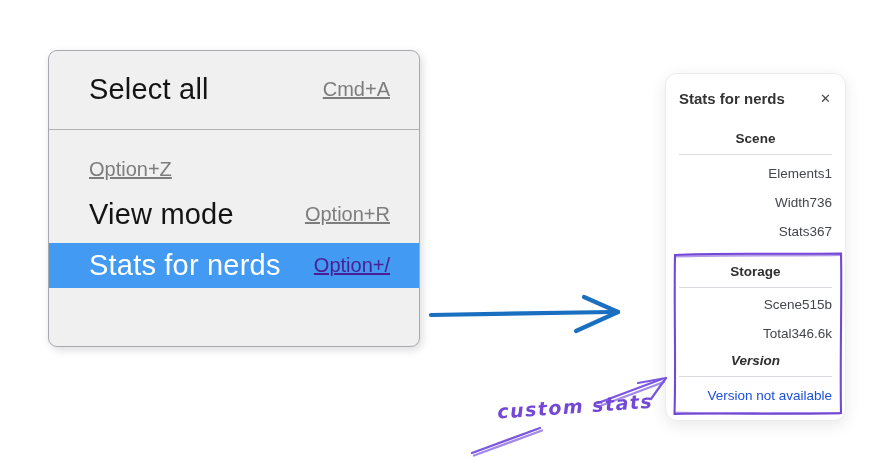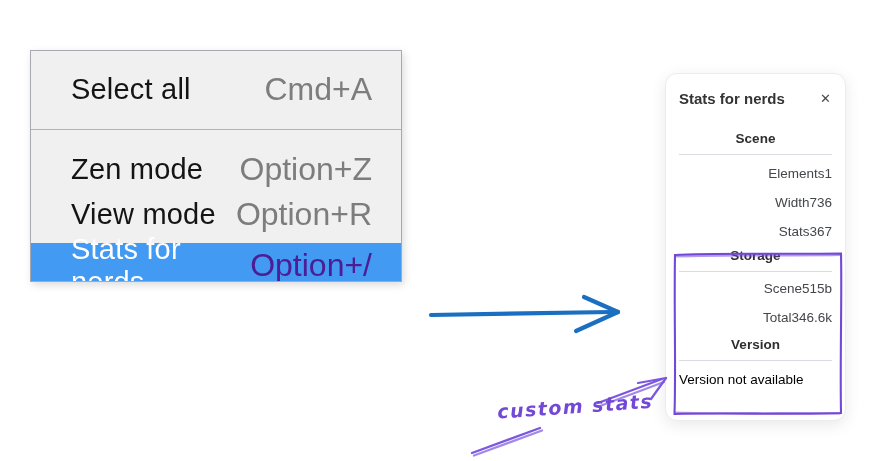--- a/index.html
+++ b/index.html
@@ -3,61 +3,61 @@
 <meta charset="utf-8">
 <style>
   * { margin:0; padding:0; box-sizing:border-box; }
   body { background:#ffffff; font-family:"Liberation Sans", sans-serif; }
   .canvas {
     position:relative; width:873px; height:461px; background:#ffffff; overflow:hidden;
   }
 
   
   .context-menu {
-    position:absolute; left:30px; top:50px; width:372px; height:232px;
-    background:#f0f0f1; border:1px solid #a6aaaf; border-radius:0;
+    position:absolute; left:48px; top:50px; width:372px; height:297px;
+    background:#f0f0f1; border:1px solid #a6aaaf; border-radius:9px;
     box-shadow:2px 3px 8px rgba(0,0,0,0.14);
     overflow:hidden;
   }
   .menu-section-1 { padding-top:16px; }
   .menu-divider { height:1px; background:#b2b2b2; margin-top:17px; }
   .menu-section-2 { padding-top:17px; }
   .menu-item {
     height:45px; display:flex; align-items:center; justify-content:space-between;
     padding:0 29px 0 40px; cursor:default;
   }
   .menu-item .mi-label { font-size:29px; color:#141414; letter-spacing:0.2px; }
-  .menu-item .mi-shortcut { font-size:32px; color:#7d7d7d; }
+  .menu-item .mi-shortcut { font-size:20px; color:#7d7d7d;text-decoration:underline; }
   .menu-item.highlighted { background:#429af2; margin-top:6px; }
   .menu-item.highlighted .mi-label { color:#ffffff; }
   .menu-item.highlighted .mi-shortcut { color:#4c1d95; }
 
   
   .blue-arrow { position:absolute; left:425px; top:292px; }
 
   
   .stats-panel {
     position:absolute; left:665px; top:73px; width:181px; height:348px;
     background:#ffffff; border:1px solid #ececec; border-radius:12px;
     box-shadow:0 4px 16px rgba(0,0,0,0.09);
     color:#43464a;
   }
   .sp-head { display:flex; justify-content:space-between; align-items:center; padding:16px 12px 0 13px; }
   .sp-title { font-size:15px; font-weight:700; color:#343434; }
   .sp-close { font-size:13px; color:#4a4a4a; cursor:pointer; line-height:1; padding:2px; }
   .sp-sec-title { margin-top:24px; text-align:center; font-weight:700; font-size:13.5px; color:#2e2e2e; }
-  .sp-sec-title.storage { margin-top:2px; }
-  .sp-sec-title.version { margin-top:5px; }
+  .sp-sec-title.storage { margin-top:18px; }
+  .sp-sec-title.version { margin-top:5px;font-style:italic; }
   .sp-hr { height:1px; background:#d8dce1; margin:8px 13px 4px; }
   .sp-hr.tight { margin-bottom:2px; }
   .sp-row {
     display:flex; justify-content:flex-end; align-items:center;
     height:29px; padding:0 13px; font-size:13.5px;
   }
-  .sp-note { padding:7px 13px 0; font-size:13.5px; color:#000000; white-space:nowrap; }
+  .sp-note { padding:7px 13px 0; font-size:13.5px; color:#1d4ed8; white-space:nowrap;text-align:right; }
 
   .purple-box { position:absolute; left:4px; top:176px; pointer-events:none; }
 
   
   .annotation-arrow { position:absolute; left:455px; top:368px; pointer-events:none; }
   .annotation-label {
     position:absolute; left:497px; top:395px; width:160px;
     font-family:"DejaVu Sans", sans-serif; font-style:italic; font-weight:700;
     font-size:19px; letter-spacing:1.5px; color:#7448d6;
     transform:rotate(-4deg);
@@ -71,21 +71,20 @@
   <div class="context-menu">
     <div class="menu-section-1">
       <div class="menu-item">
         <span class="mi-label">Select all</span>
         <span class="mi-shortcut">Cmd+A</span>
       </div>
     </div>
     <div class="menu-divider"></div>
     <div class="menu-section-2">
       <div class="menu-item">
-        <span class="mi-label">Zen mode</span>
         <span class="mi-shortcut">Option+Z</span>
       </div>
       <div class="menu-item">
         <span class="mi-label">View mode</span>
         <span class="mi-shortcut">Option+R</span>
       </div>
       <div class="menu-item highlighted">
         <span class="mi-label">Stats for nerds</span>
         <span class="mi-shortcut">Option+/</span>
       </div>

